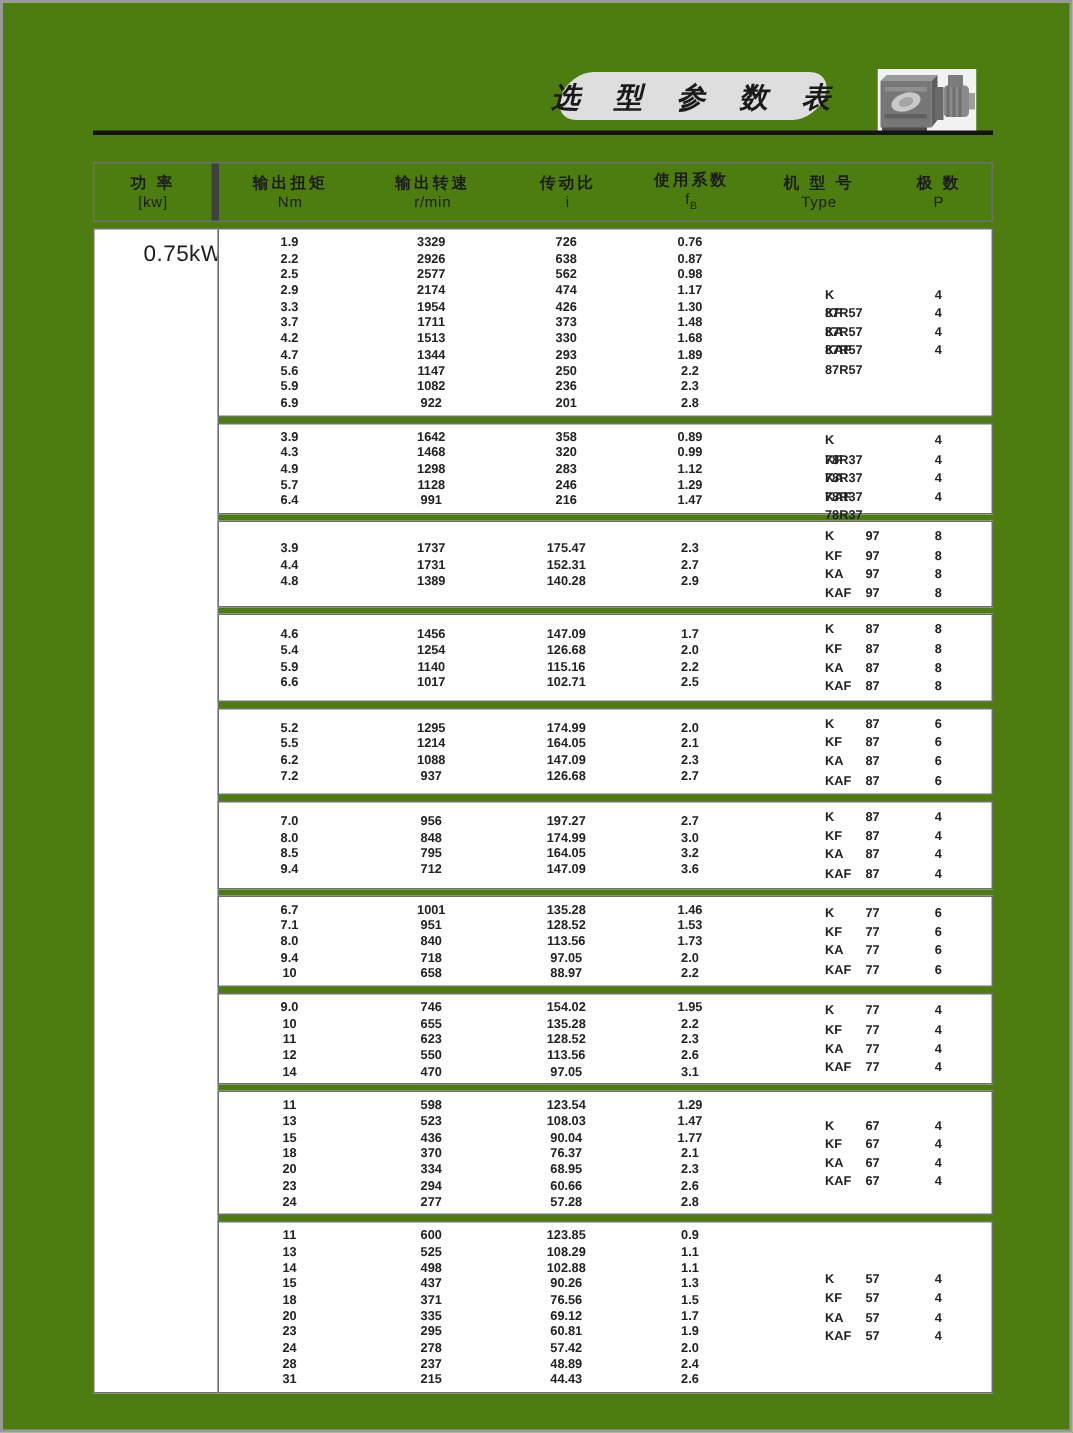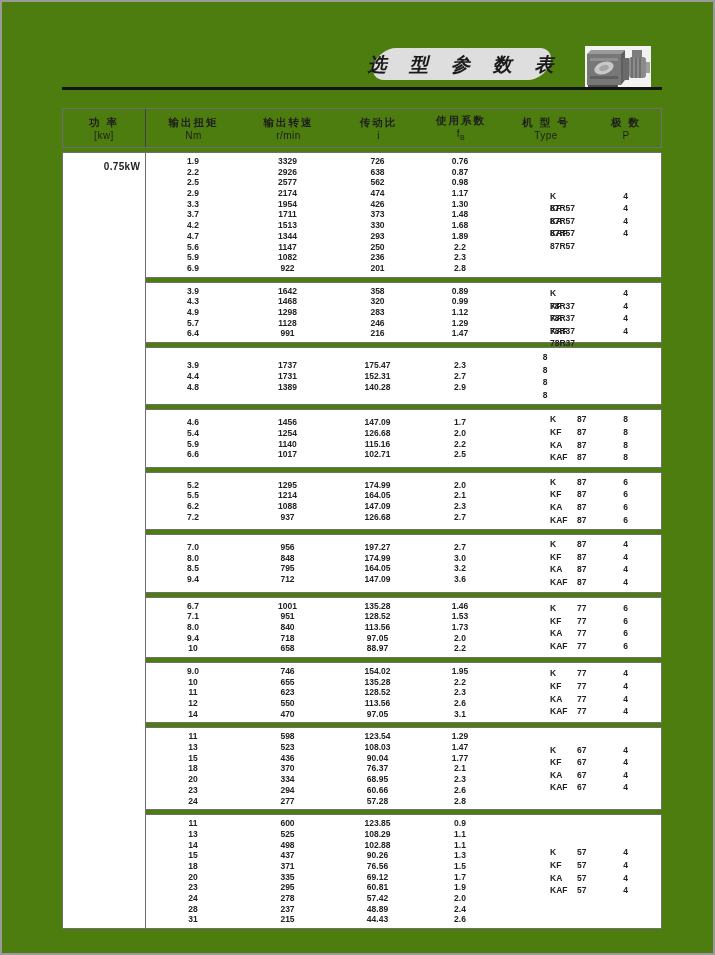--- a/index.html
+++ b/index.html
@@ -26,29 +26,29 @@
 
   
   .tbl { position:absolute; left:60px; top:106px; width:600px; }
   .thead {
     width:600px; height:40px; border:1px solid #6f6f6f;
     display:grid; grid-template-columns:83px 95px 95px 85px 80px 90px 70px;
   }
   .hcell { display:flex; flex-direction:column; align-items:center; justify-content:center; }
   .hcell .l1 { font-size:10.5px; font-weight:bold; letter-spacing:2px; line-height:14px; }
   .hcell .l2 { font-size:10px; line-height:13px; letter-spacing:0.5px; }
-  .hcell.power { border-right:1px solid #404040; }
+  .hcell.power { border-right:5px solid #404040; }
   sub.fsub { font-size:7px; }
 
   .tbody { display:flex; margin-top:4px; }
   .power-box {
     width:84px; border:1px solid #6f6f6f; background:#fff; flex:none;
     display:flex; justify-content:center;
   }
-  .power-value { margin-top:8px; font-size:10px; font-weight:bold; letter-spacing:0.3px;margin-left:36px; }
+  .power-value { margin-top:8px; font-size:15px; font-weight:normal; letter-spacing:0.3px;margin-left:36px; }
   .blocks { width:517px; margin-left:-1px; display:flex; flex-direction:column; gap:4px; }
   .block {
     border:1px solid #6f6f6f; background:#fff;
     display:grid; grid-template-columns:94px 95px 85px 80px 90px 71px;
     padding:3px 0;
   }
   .cell { display:flex; flex-direction:column; justify-content:center;font-weight:bold; }
   .cell .ln { height:10.7px; line-height:10.7px; font-size:8.5px; text-align:center; color:#222; }
   .cell.type .ln { text-align:left; height:12.6px; line-height:12.6px;margin-left:35px; }
   .cell.type { padding-left:15px; }
@@ -244,20 +244,26 @@
             <div class="cell num">
               <div class="ln">175.47</div>
               <div class="ln">152.31</div>
               <div class="ln">140.28</div>
             </div>
             <div class="cell num">
               <div class="ln">2.3</div>
               <div class="ln">2.7</div>
               <div class="ln">2.9</div>
             </div>
+            <div class="cell type">
+              <div class="ln"><span class="pfx">K</span><span>97</span></div>
+              <div class="ln"><span class="pfx">KF</span><span>97</span></div>
+              <div class="ln"><span class="pfx">KA</span><span>97</span></div>
+              <div class="ln"><span class="pfx">KAF</span><span>97</span></div>
+            </div>
             <div class="cell poles">
               <div class="ln">8</div>
               <div class="ln">8</div>
               <div class="ln">8</div>
               <div class="ln">8</div>
             </div>
           </div>
           <div class="block">
             <div class="cell num">
               <div class="ln">4.6</div>

